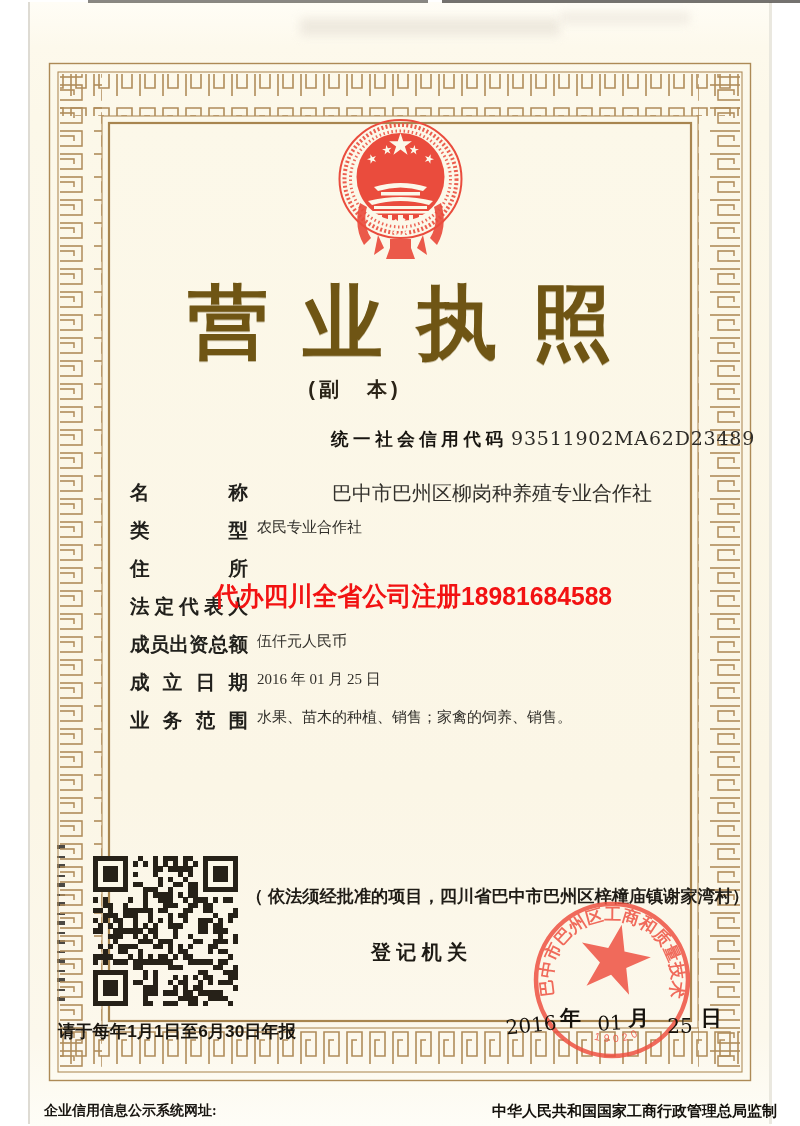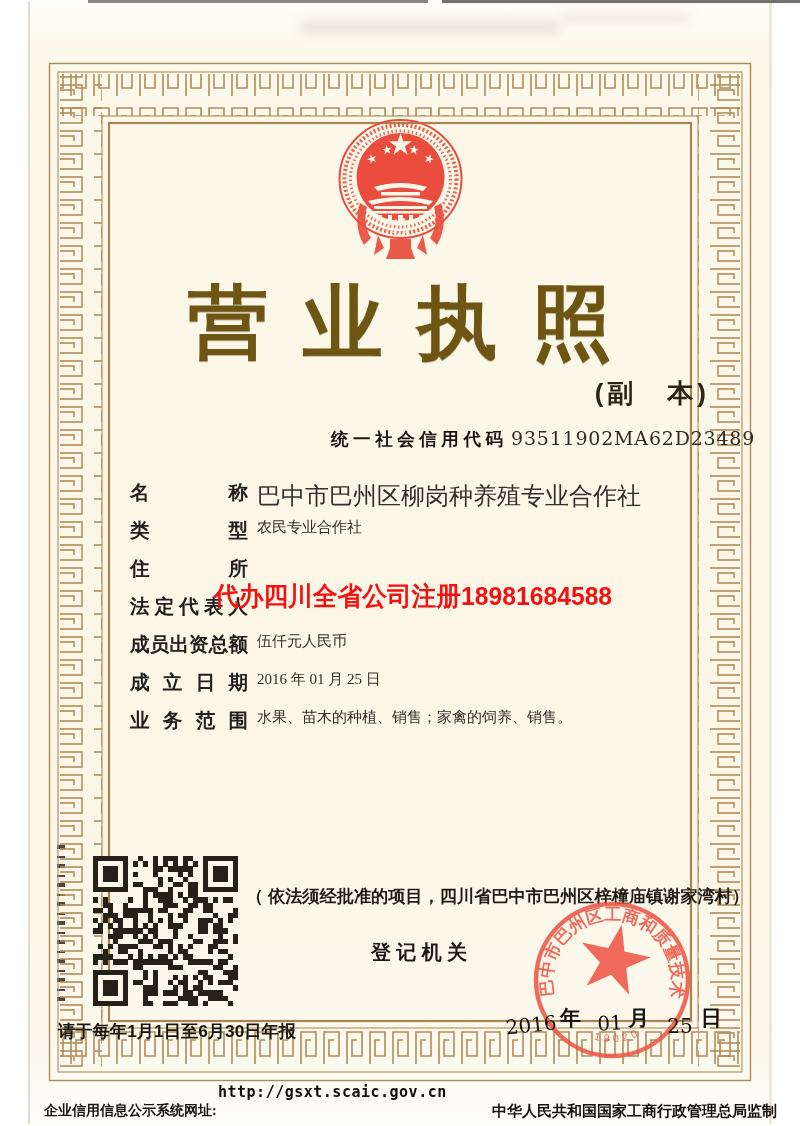--- a/index.html
+++ b/index.html
@@ -18,31 +18,31 @@
   .artifact-strip{left:57px;top:845px;width:8px;height:160px;opacity:.8;
       background:repeating-linear-gradient(180deg,#1f1d1a 0 4px,transparent 4px 11px,#1f1d1a 11px 13px,transparent 13px 19px);}
   
   .border-svg{left:44px;top:58px;}
   
   .emblem{left:334px;top:117px;}
   
   .doc-title{left:188px;top:281px;width:424px;height:92px;font-size:80px;font-weight:900;
      color:#6f5514;line-height:1.06;text-shadow:0 1px 0 rgba(92,68,12,.35);}
   .jchars{display:flex;justify-content:space-between;}
-  .subtitle{left:0;top:376px;width:710px;text-align:right;font-size:26px;font-weight:700;
+  .subtitle{left:0;top:376px;width:710px;text-align:center;font-size:20px;font-weight:700;
      color:#2b2417;letter-spacing:4px;}
   .credit-row{left:331px;top:427px;display:flex;align-items:baseline;}
   .credit-label{width:172px;font-size:17.5px;font-weight:700;color:#181510;}
   .credit-code{margin-left:8px;font-family:"DejaVu Serif",serif;font-size:19px;color:#2e2c28;letter-spacing:.8px;}
   
   .row{position:absolute;left:130px;width:600px;height:28px;}
   .f-label{position:absolute;left:0;top:0;width:118px;font-size:19.5px;font-weight:700;color:#21201c;}
   .f-value{position:absolute;left:127px;top:1px;width:470px;font-family:"Liberation Serif",serif;
      font-size:15px;color:#32302b;white-space:nowrap;}
-  .v-big{font-size:24px;}
+  .v-big{font-size:20px;text-align:center;}
   
   .watermark{left:214px;top:579px;font-size:26px;font-weight:700;color:#f21212;white-space:nowrap;
      transform:scaleX(.95);transform-origin:left top;z-index:8;letter-spacing:0;}
   .obscured{color:#55504a;}
   
   .qr{left:93px;top:856px;width:145px;height:150px;z-index:2;}
   .approval{left:246px;top:884px;font-size:17.2px;font-weight:700;color:#1f1c16;white-space:nowrap;}
   .registrar{left:371px;top:939px;width:96px;font-size:20px;font-weight:700;color:#1d1a14;}
   .annual{left:58px;top:1019px;font-size:17.3px;font-weight:700;color:#191610;}
   
@@ -548,17 +548,16 @@
     </text>
     <text font-size="10.5" fill="#ee5040" letter-spacing="4" font-family="Liberation Sans, sans-serif">
       <textPath href="#sealArcBottom" startOffset="14">19020</textPath>
     </text>
   </svg>
 
   <div class="abs dateline">
     <span class="d-num d-y">2016</span><span class="d-unit u1">年</span><span class="d-num d-m">01</span><span class="d-unit u2">月</span><span class="d-num d-d">25</span><span class="d-unit u3">日</span>
   </div>
 
-  <div class="abs url">http://gsxt.scaic.gov.cn</div>
   <div class="abs site-label">企业信用信息公示系统网址:</div>
   <div class="abs supervisor">中华人民共和国国家工商行政管理总局监制</div>
 
 </div>
 
 </body></html>

